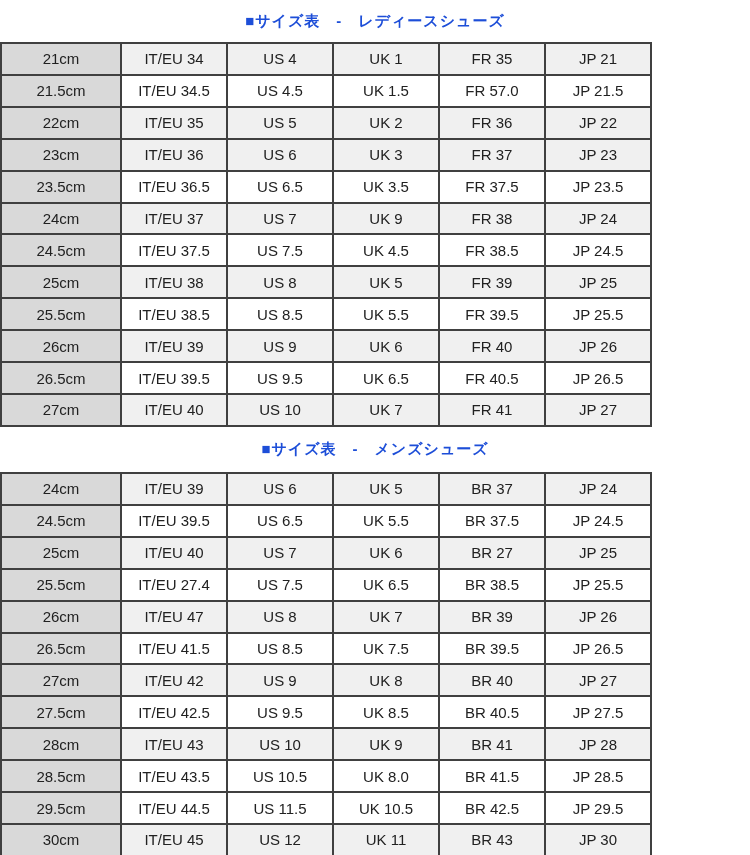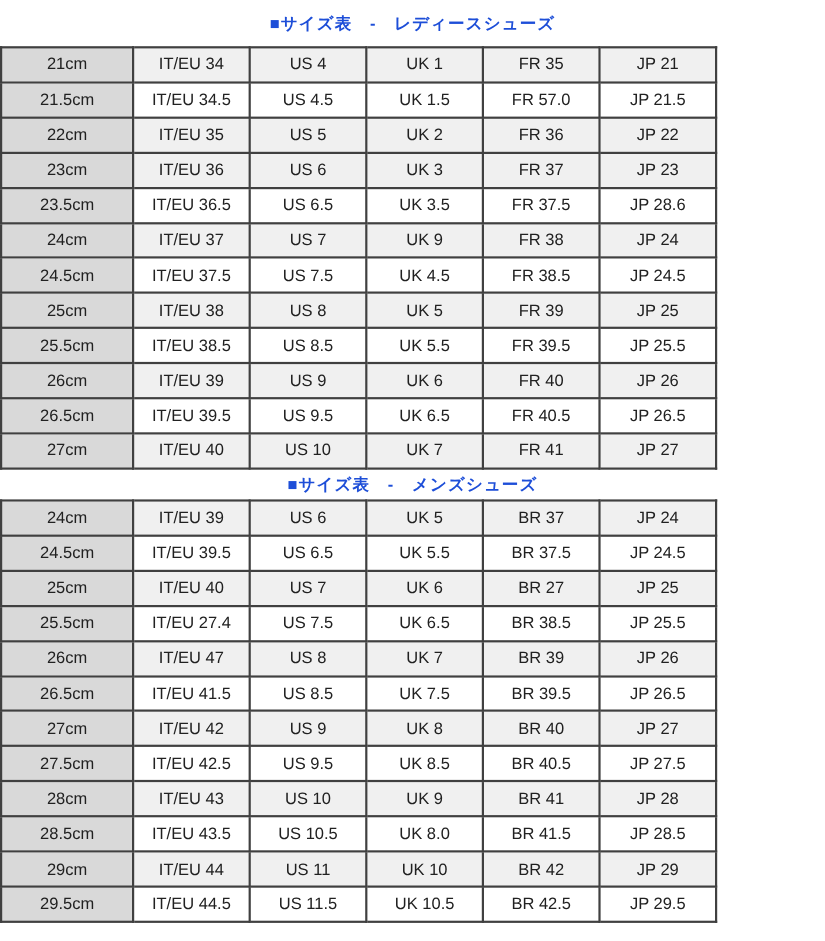--- a/index.html
+++ b/index.html
@@ -19,21 +19,21 @@
     height: 42px;
     display: flex;
     align-items: center;
     justify-content: center;
     font-size: 15px;
     font-weight: bold;
     color: #1d4ed8;
     letter-spacing: 1px;
   }
   .table-title.second {
-    height: 27px;
+    height: 45px;
   }
   table.size-table {
     width: 652px;
     height: 385px;
     border-collapse: collapse;
     table-layout: fixed;
   }
   table.size-table td {
     border: 2px solid #404040;
     text-align: center;
@@ -97,21 +97,21 @@
           <td>UK 3</td>
           <td>FR 37</td>
           <td>JP 23</td>
         </tr>
         <tr>
           <td class="col0">23.5cm</td>
           <td>IT/EU 36.5</td>
           <td>US 6.5</td>
           <td>UK 3.5</td>
           <td>FR 37.5</td>
-          <td>JP 28.6</td>
+          <td>JP 23.5</td>
         </tr>
         <tr class="stripe">
           <td class="col0">24cm</td>
           <td>IT/EU 37</td>
           <td>US 7</td>
           <td>UK 9</td>
           <td>FR 38</td>
           <td>JP 24</td>
         </tr>
         <tr>
@@ -242,32 +242,32 @@
           <td>JP 28</td>
         </tr>
         <tr>
           <td class="col0">28.5cm</td>
           <td>IT/EU 43.5</td>
           <td>US 10.5</td>
           <td>UK 8.0</td>
           <td>BR 41.5</td>
           <td>JP 28.5</td>
         </tr>
-        <tr class="stripe">
-          <td class="col0">29cm</td>
-          <td>IT/EU 44</td>
-          <td>US 11</td>
-          <td>UK 10</td>
-          <td>BR 42</td>
-          <td>JP 29</td>
-        </tr>
         <tr>
           <td class="col0">29.5cm</td>
           <td>IT/EU 44.5</td>
           <td>US 11.5</td>
           <td>UK 10.5</td>
           <td>BR 42.5</td>
           <td>JP 29.5</td>
         </tr>
+        <tr class="stripe">
+          <td class="col0">30cm</td>
+          <td>IT/EU 45</td>
+          <td>US 12</td>
+          <td>UK 11</td>
+          <td>BR 43</td>
+          <td>JP 30</td>
+        </tr>
       </tbody>
   </table>
 
 </div>
 
 </body></html>

